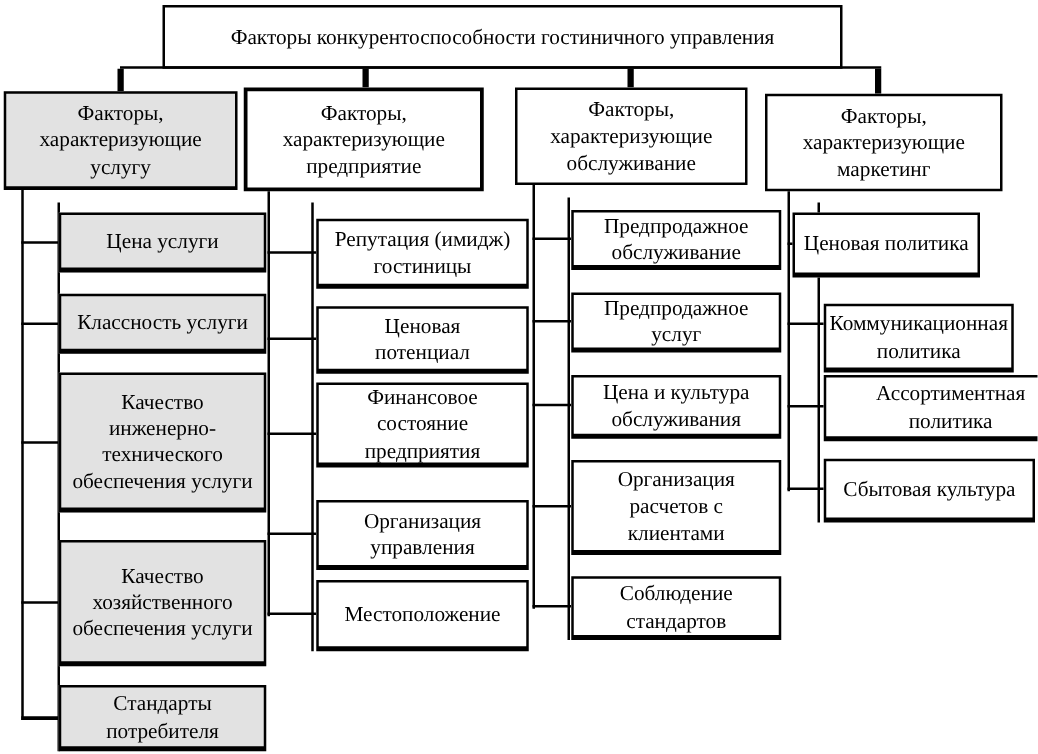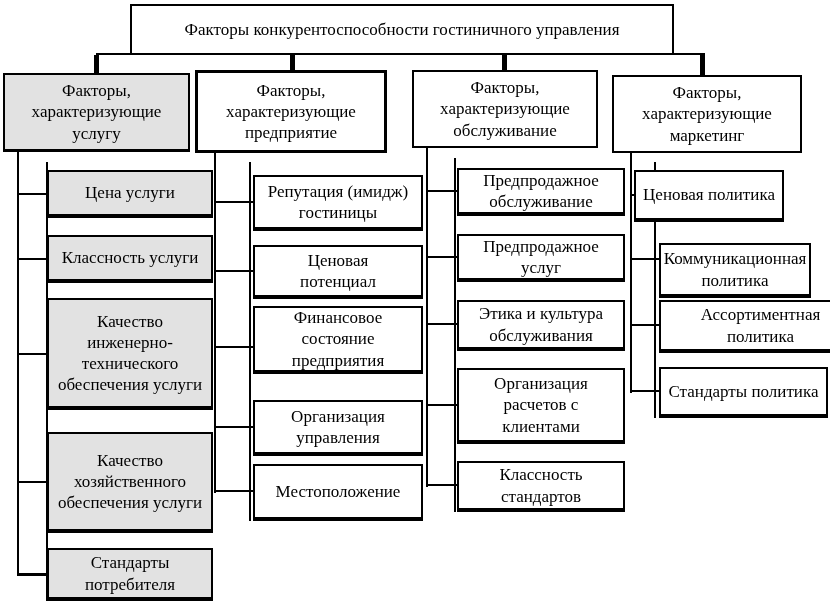--- a/index.html
+++ b/index.html
@@ -89,33 +89,33 @@
 <div class="line" style="left:426px;top:190px;width:31px;height:2px;"></div>
 <div class="line" style="left:426px;top:256px;width:31px;height:2px;"></div>
 <div class="line" style="left:426px;top:323px;width:31px;height:2px;"></div>
 <div class="line" style="left:426px;top:404px;width:31px;height:2px;"></div>
 <div class="line" style="left:426px;top:484px;width:31px;height:2px;"></div>
 
 <div class="box thickbottom" style="left:457px;top:168px;width:168px;height:48px;">Предпродажное
 обслуживание</div>
 <div class="box thickbottom" style="left:457px;top:234px;width:168px;height:48px;">Предпродажное
 услуг</div>
-<div class="box thickbottom" style="left:457px;top:300px;width:168px;height:51px;">Этика и культура
+<div class="box thickbottom" style="left:457px;top:300px;width:168px;height:51px;">Цена и культура
 обслуживания</div>
 <div class="box thickbottom" style="left:457px;top:368px;width:168px;height:76px;">Организация
 расчетов с
 клиентами</div>
-<div class="box thickbottom" style="left:457px;top:461px;width:168px;height:51px;">Классность
+<div class="box thickbottom" style="left:457px;top:461px;width:168px;height:51px;">Соблюдение
 стандартов</div>
 
 <div class="line" style="left:630px;top:153px;width:2px;height:240px;"></div>
 <div class="line" style="left:654px;top:162px;width:2px;height:256px;"></div>
 <div class="line" style="left:630px;top:194px;width:29px;height:2px;"></div>
 <div class="line" style="left:630px;top:258px;width:29px;height:2px;"></div>
 <div class="line" style="left:630px;top:324px;width:29px;height:2px;"></div>
 <div class="line" style="left:630px;top:390px;width:29px;height:2px;"></div>
 
 <div class="box thickbottom" style="left:634px;top:170px;width:150px;height:52px;">Ценовая политика</div>
 <div class="box thickbottom" style="left:659px;top:243px;width:152px;height:55px;">Коммуникационная
 политика</div>
 <div class="box thickbottom" style="left:659px;top:300px;width:203px;height:53px;">Ассортиментная
 политика</div>
-<div class="box thickbottom" style="left:659px;top:367px;width:169px;height:51px;">Стандарты политика</div>
+<div class="box thickbottom" style="left:659px;top:367px;width:169px;height:51px;">Сбытовая культура</div>
 
 </body></html>

